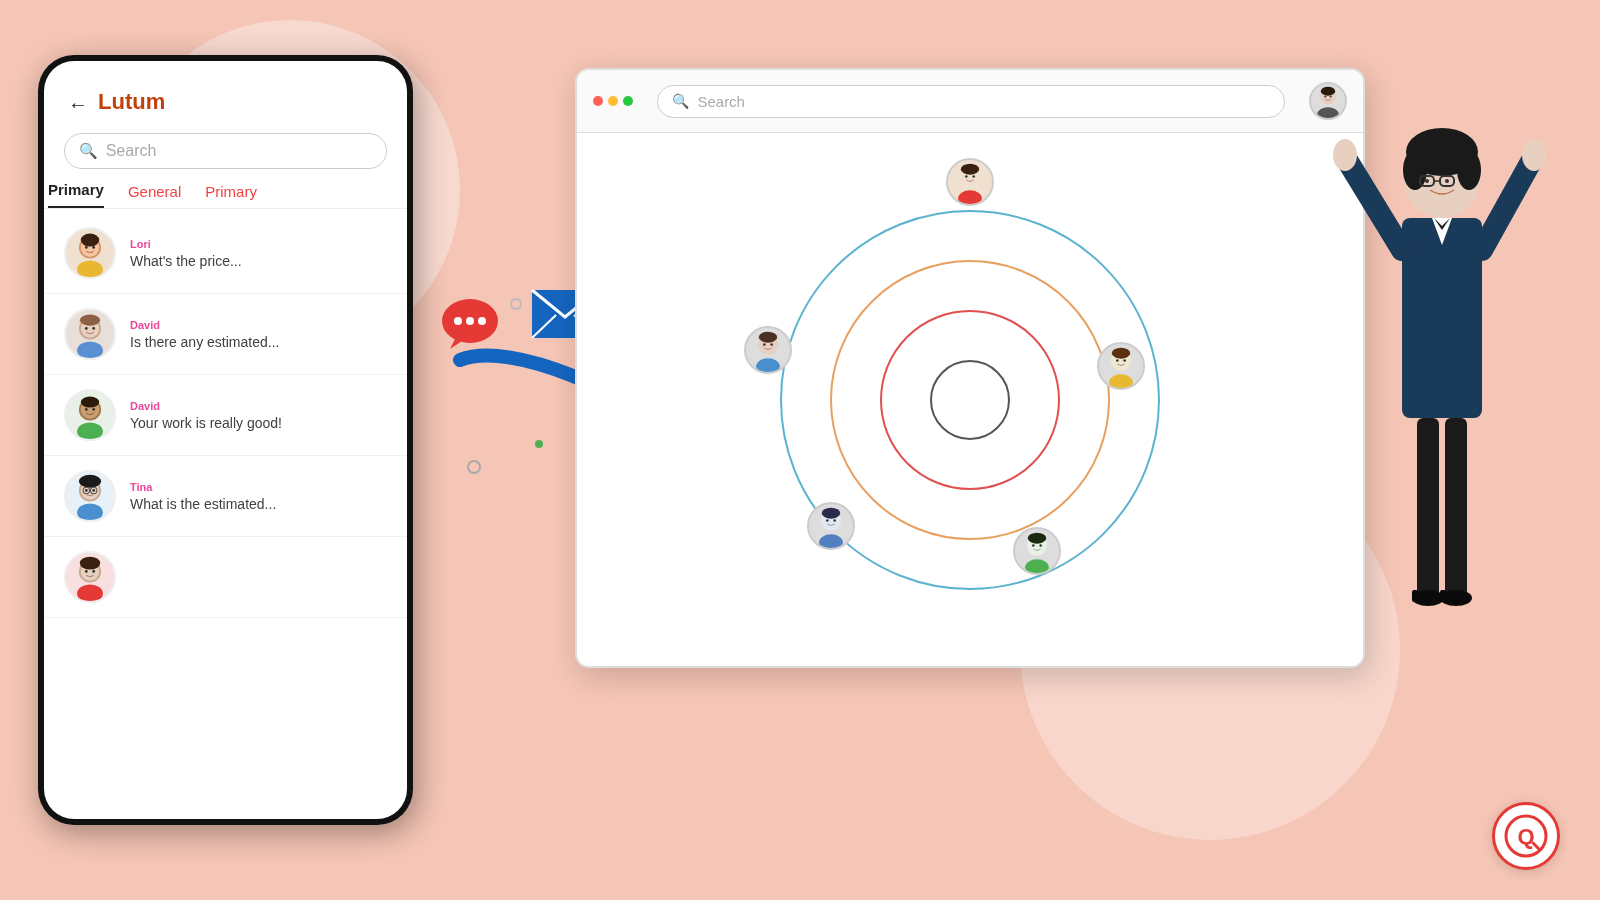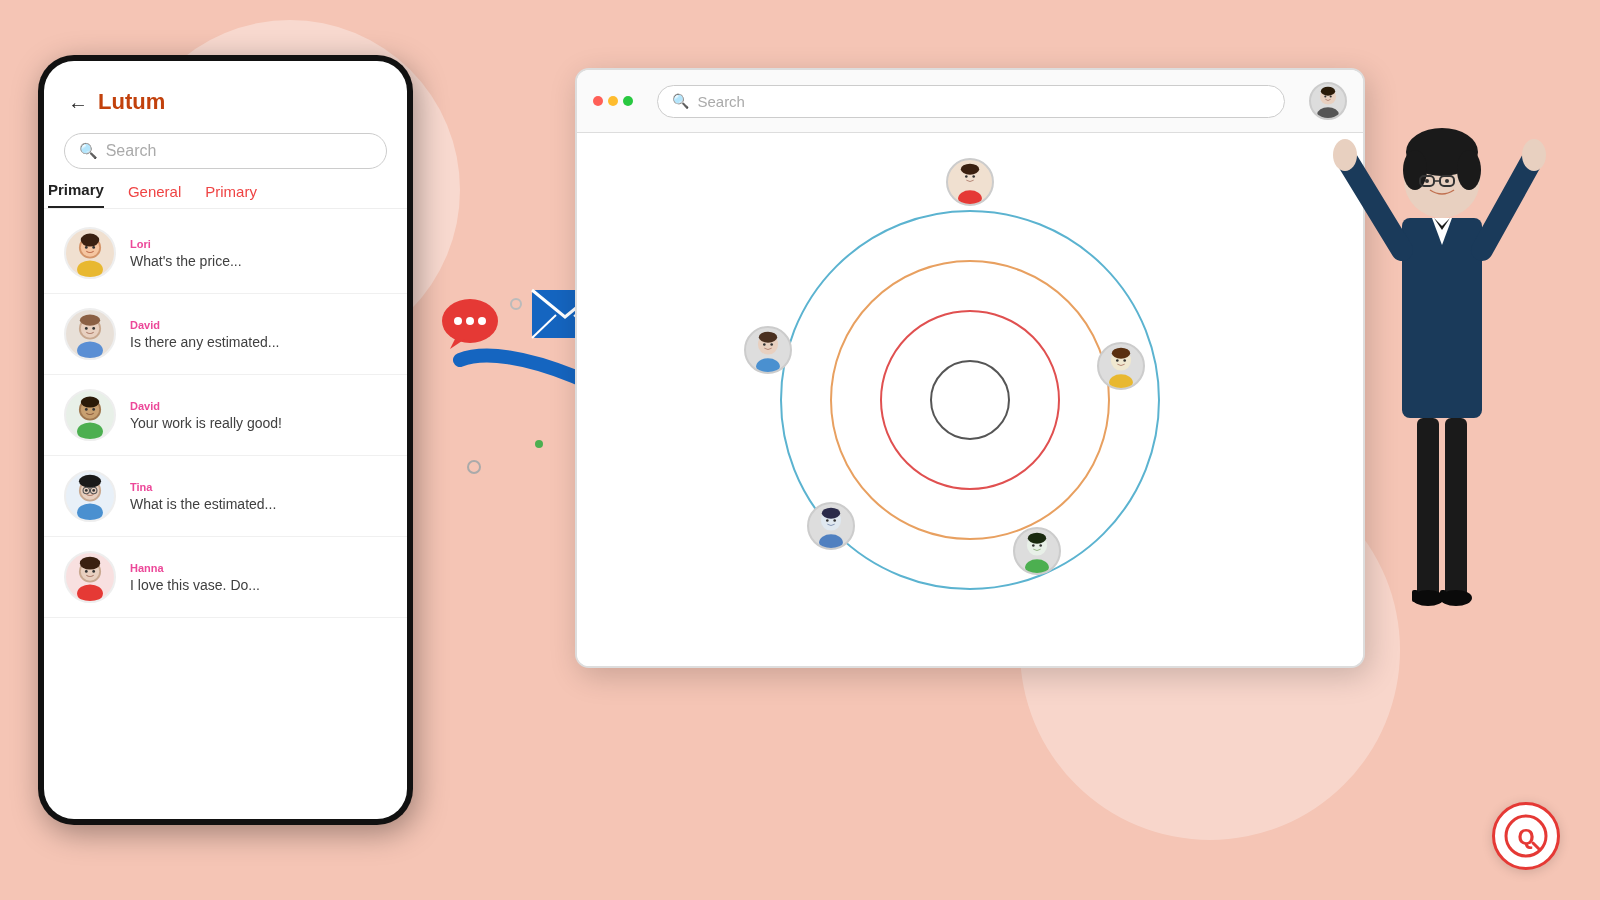--- a/index.html
+++ b/index.html
@@ -437,24 +437,20 @@
           <svg width="52" height="52" viewBox="0 0 52 52">
             <circle cx="26" cy="20" r="12" fill="#c8a890"></circle>
             <circle cx="26" cy="20" r="10" fill="#e8d0c0"></circle>
             <ellipse cx="26" cy="11" rx="11" ry="7" fill="#3a2010"></ellipse>
             <circle cx="22" cy="20" r="1.5" fill="#333"></circle>
             <circle cx="30" cy="20" r="1.5" fill="#333"></circle>
             <path d="M22 24 Q26 27 30 24" stroke="#b08070" stroke-width="1.2" fill="none"></path>
             <ellipse cx="26" cy="44" rx="14" ry="10" fill="#e53935"></ellipse>
           </svg>
         </div>
-        <div class="contact-info">
-          <div class="contact-name">Hanna</div>
-          <div class="contact-msg">I love this vase. Do...</div>
-        </div>
       </div>
     </div>
   </div>
 </div>
 
 <div class="float-icon icon-chat-red">
   <svg width="60" height="55" viewBox="0 0 60 55">
     <ellipse cx="30" cy="26" rx="28" ry="22" fill="#e53935"></ellipse>
     <circle cx="18" cy="26" r="4" fill="#fff"></circle>
     <circle cx="30" cy="26" r="4" fill="#fff"></circle>

